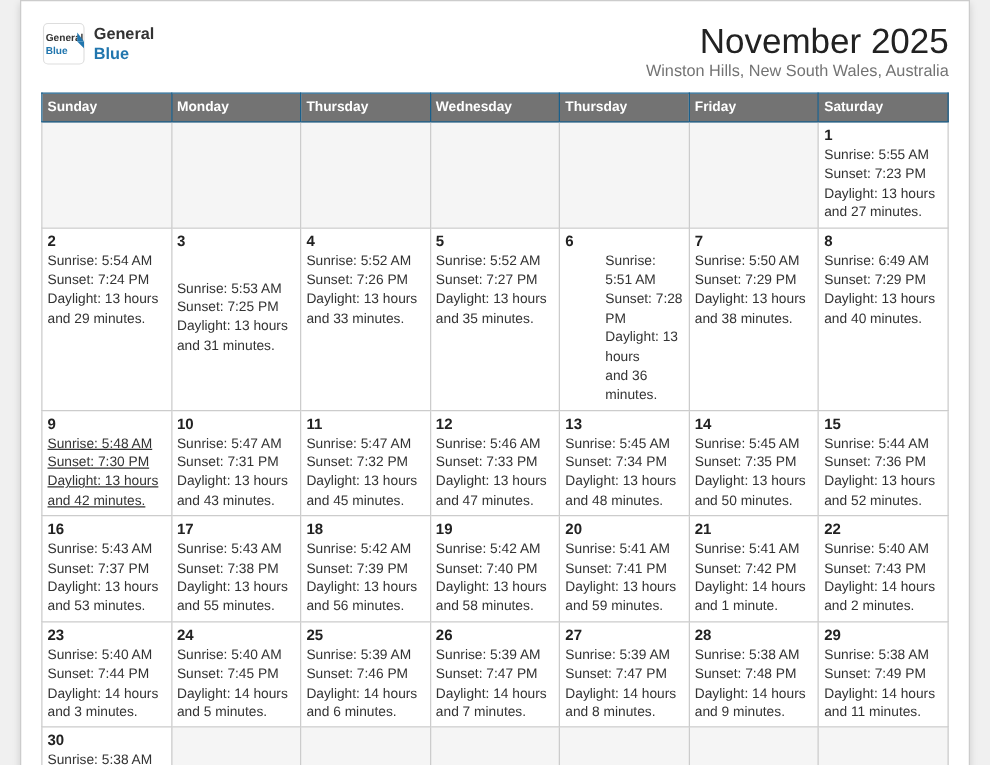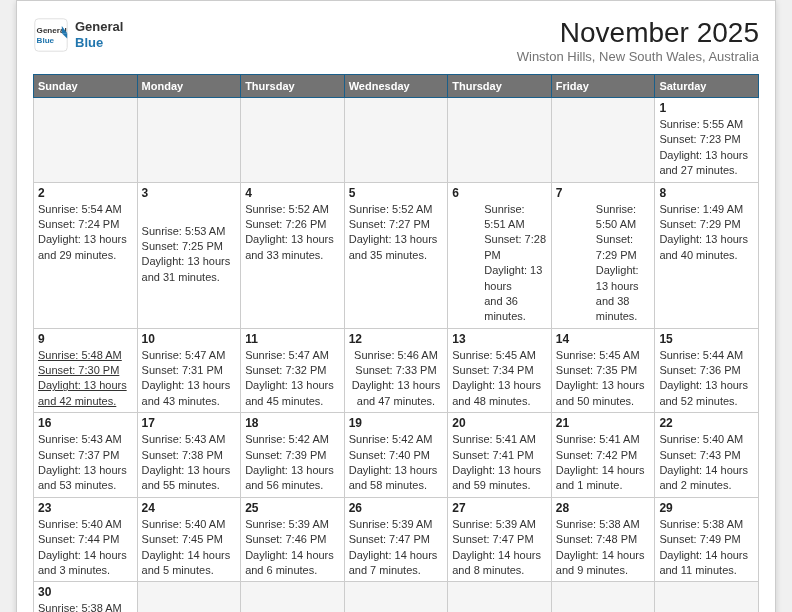--- a/index.html
+++ b/index.html
@@ -174,28 +174,28 @@
           </td>
           <td>
             <span class="day-number">6</span>
             <div class="day-info" style="white-space: pre-line; margin-left: 32px;">Sunrise: 5:51 AM
 Sunset: 7:28 PM
 Daylight: 13 hours
 and 36 minutes.</div>
           </td>
           <td>
             <span class="day-number">7</span>
-            <div class="day-info" style="white-space: pre-line; margin-left: 40px;">Sunrise: 5:50 AM
+            <div class="day-info" style="white-space: pre-line;">Sunrise: 5:50 AM
 Sunset: 7:29 PM
 Daylight: 13 hours
 and 38 minutes.</div>
           </td>
           <td>
             <span class="day-number">8</span>
-            <div class="day-info" style="white-space: pre-line;">Sunrise: 1:49 AM
+            <div class="day-info" style="white-space: pre-line;">Sunrise: 6:49 AM
 Sunset: 7:29 PM
 Daylight: 13 hours
 and 40 minutes.</div>
           </td>
         </tr>
         <tr>
           <td>
             <span class="day-number">9</span>
             <div class="day-info" style="white-space: pre-line; text-decoration: underline;">Sunrise: 5:48 AM
 Sunset: 7:30 PM
@@ -211,21 +211,21 @@
           </td>
           <td>
             <span class="day-number">11</span>
             <div class="day-info" style="white-space: pre-line;">Sunrise: 5:47 AM
 Sunset: 7:32 PM
 Daylight: 13 hours
 and 45 minutes.</div>
           </td>
           <td>
             <span class="day-number">12</span>
-            <div class="day-info" style="white-space: pre-line; text-align: center;">Sunrise: 5:46 AM
+            <div class="day-info" style="white-space: pre-line;">Sunrise: 5:46 AM
 Sunset: 7:33 PM
 Daylight: 13 hours
 and 47 minutes.</div>
           </td>
           <td>
             <span class="day-number">13</span>
             <div class="day-info" style="white-space: pre-line;">Sunrise: 5:45 AM
 Sunset: 7:34 PM
 Daylight: 13 hours
 and 48 minutes.</div>

